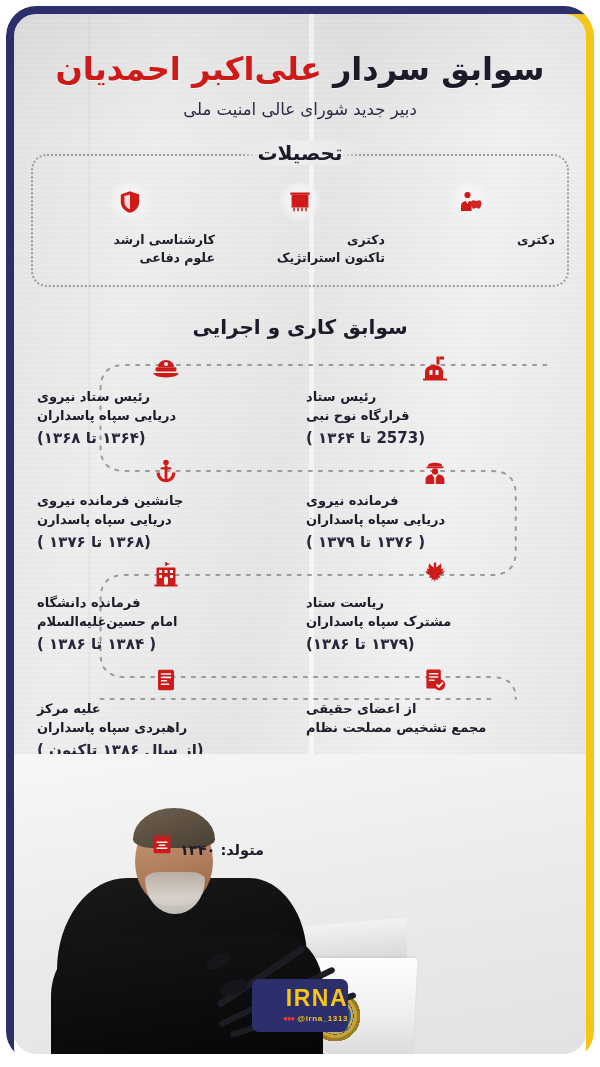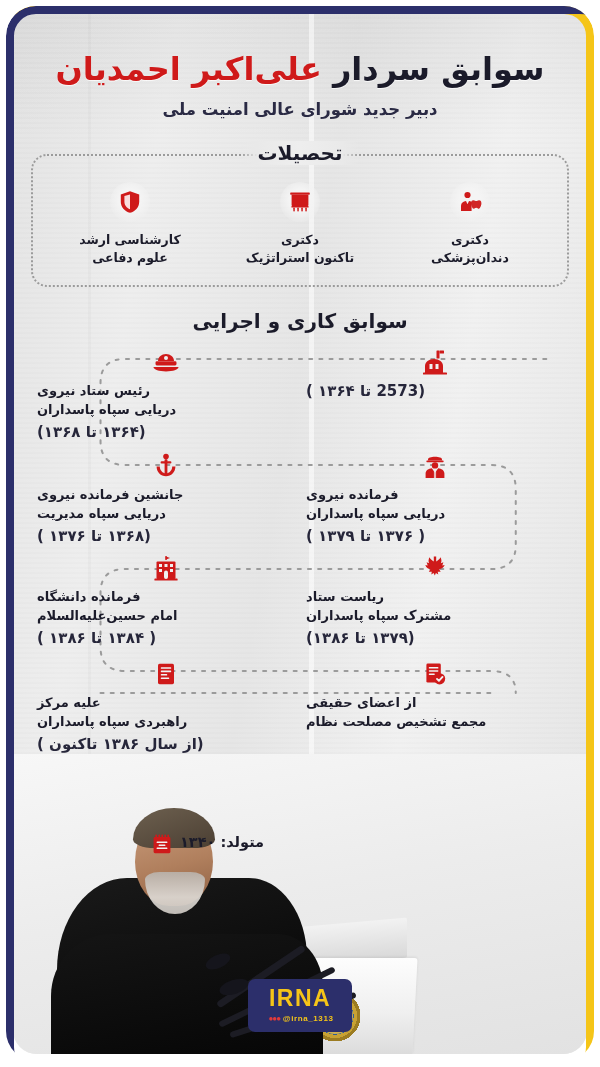--- a/index.html
+++ b/index.html
@@ -88,21 +88,21 @@
     font-weight: 800;
     color: #1b1b2a;
     letter-spacing: -0.5px;
     line-height: 1.18;
     text-shadow: 0 1px 0 rgba(255,255,255,0.7);
   }
   .main-title .accent { color: #cf1a1a; }
   .subtitle {
     margin-top: 11px;
     font-size: 16.5px;
-    font-weight: 700;
+    font-weight: 400;
     color: #2a2a44;
     letter-spacing: -0.2px;
   }
 
   
   .section-head {
     text-align: center;
     font-size: 20px;
     font-weight: 800;
     color: #1b1b2a;
@@ -138,24 +138,25 @@
     display: flex;
     align-items: center;
     justify-content: center;
   }
   .icon-circle svg { display: block; }
   .edu-label {
     font-size: 12.5px;
     font-weight: 800;
     color: #1b1b2a;
     line-height: 1.45;
-  }
-
-  
-  .career-section { margin-top: 22px; position: relative; }
+    text-align: right;
+  }
+
+  
+  .career-section { margin-top: 28px; position: relative; }
   .career-head { margin-bottom: 8px; }
 
   .timeline {
     position: relative;
     padding: 0 18px;
     height: 430px;
   }
   .path-svg {
     position: absolute;
     top: 0;
@@ -204,21 +205,21 @@
     position: absolute;
     top: 821px;
     left: 0;
     width: 100%;
     display: flex;
     justify-content: center;
     z-index: 4;
   }
   .birth-inner {
     display: flex;
-    align-items: flex-start;
+    align-items: flex-end;
     gap: 8px;
     transform: translateX(-92px);
   }
   .birth-text {
     font-size: 14.5px;
     font-weight: 800;
     color: #1b1b2a;
   }
 
   
@@ -336,25 +337,25 @@
   }
   .mic-head.h1 { left: 192px; bottom: 86px; width: 26px; height: 13px; transform: rotate(-24deg); }
   .mic-head.h2 { left: 206px; bottom: 60px; width: 30px; height: 14px; transform: rotate(-18deg); }
 
   
   .irna {
     position: absolute;
     left: 50%;
     transform: translateX(-50%);
     bottom: 22px;
-    width: 104px;
+    width: 96px;
     padding: 8px 0 9px 0;
     background: #2c2f6b;
     border-radius: 7px;
-    text-align: center;
+    text-align: right;
     z-index: 6;
     direction: ltr;
   }
   .irna-mark {
     font-size: 23px;
     font-weight: 800;
     color: #f5c518;
     letter-spacing: 1.5px;
     line-height: 1;
     font-family: "Liberation Sans", sans-serif;
@@ -399,21 +400,20 @@
           <div class="edu-item">
             <div class="icon-circle">
               <svg width="24" height="24" viewBox="0 0 24 24" fill="#cf1a1a">
                 <circle cx="9.5" cy="5" r="3.1"></circle>
                 <path d="M3 21v-5.2c0-2.7 2.3-4.4 5-4.7l1.5 3.2 1.5-3.2c1 .1 1.9.4 2.6.8V21z"></path>
                 <path d="M15.4 10.3c1.4 0 2 .8 2.8.8s1.4-.8 2.8-.8c1.6 0 2.4 1.3 2.4 3 0 2.3-1.4 5.5-2.6 5.5-.9 0-1.2-1.1-2.6-1.1s-1.7 1.1-2.6 1.1c-1.2 0-2.6-3.2-2.6-5.5 0-1.7.8-3 2.4-3z" opacity="0.95"></path>
               </svg>
             </div>
             <div class="edu-label">
               <div>دکتری</div>
-              <div>دندان‌پزشکی</div>
             </div>
           </div>
 
           <div class="edu-item">
             <div class="icon-circle">
               <svg width="24" height="24" viewBox="0 0 24 24" fill="#cf1a1a">
                 <rect x="2.2" y="2.6" width="19.6" height="2.1" rx="0.6"></rect>
                 <rect x="3.6" y="4.7" width="16.8" height="11.4" rx="0.8"></rect>
                 <rect x="3.4" y="16.1" width="17.2" height="1.5" rx="0.5"></rect>
                 <rect x="5.3" y="17.6" width="1.5" height="3.8" rx="0.6"></rect>
@@ -463,20 +463,24 @@
               <div class="tl-icon">
                 <svg width="26" height="26" viewBox="0 0 26 26" fill="#cf1a1a">
                   <rect x="14.5" y="1.5" width="3" height="8" rx="0.5"></rect>
                   <rect x="17.5" y="1.5" width="4.5" height="3" rx="0.5"></rect>
                   <path d="M3 24v-7c0-4.1 3.8-7 9-7s9 2.9 9 7v7z"></path>
                   <rect x="1" y="23.4" width="24" height="2.2" rx="0.7"></rect>
                   <rect x="7.5" y="15" width="3" height="5" fill="#f0f0f0"></rect>
                   <rect x="13.5" y="15" width="3" height="5" fill="#f0f0f0"></rect>
                 </svg>
               </div>
+              <div class="tl-title">
+                <div>رئیس ستاد</div>
+                <div>قرارگاه نوح نبی</div>
+              </div>
               <div class="tl-years">(2573 تا ۱۳۶۴ )</div>
             </div>
             <div class="tl-cell">
               <div class="tl-icon">
                 <svg width="28" height="22" viewBox="0 0 28 22" fill="#cf1a1a">
                   <path d="M6 10c0-4 3.6-7 8-7s8 3 8 7z"></path>
                   <rect x="3.5" y="10.3" width="21" height="4.2" rx="1.4"></rect>
                   <path d="M1.5 16h25c0 2.6-5.6 4.4-12.5 4.4S1.5 18.6 1.5 16z"></path>
                   <circle cx="14" cy="7" r="2" fill="#f0f0f0"></circle>
                 </svg>
@@ -510,21 +514,21 @@
               <div class="tl-icon">
                 <svg width="24" height="26" viewBox="0 0 24 26" fill="#cf1a1a">
                   <circle cx="12" cy="3.6" r="2.8"></circle>
                   <rect x="10.6" y="6.2" width="2.8" height="16.6" rx="1"></rect>
                   <rect x="6.6" y="8.2" width="10.8" height="2.4" rx="1"></rect>
                   <path d="M2.6 13.4c0 5.6 4.2 9.8 9.4 9.8s9.4-4.2 9.4-9.8h-3.2c0 3.9-2.8 6.8-6.2 6.8s-6.2-2.9-6.2-6.8z"></path>
                 </svg>
               </div>
               <div class="tl-title">
                 <div>جانشین فرمانده نیروی</div>
-                <div>دریایی سپاه مدیریت</div>
+                <div>دریایی سپاه پاسدارن</div>
               </div>
               <div class="tl-years">(۱۳۶۸ تا ۱۳۷۶ )</div>
             </div>
           </div>
 
           <div class="tl-row" style="top:212px">
             <div class="tl-cell">
               <div class="tl-icon">
                 <svg width="24" height="26" viewBox="0 0 24 26" fill="#cf1a1a">
                   <path d="M17.6 2.2c1 2.2 1.2 4.4.2 6.1l2.6-1.1-1.1 3.4 2.4-.5c-1.1 2.6-3.2 4-5.6 4.2l1.6 2.4-3 .1 .6 2.6-2.4-1.4-1.1 2.4-1.2-2.5-2.3 1.5 .5-2.6-3-.1 1.6-2.4C5 13.9 3.2 12.4 2.3 10l2.4.5L3.6 7.2l2.6 1.1C5.2 6.6 5.4 4.4 6.4 2.2c1.2 2.1 2.9 3.4 4.4 4.4V1.4h2.4v5.2c1.5-1 3.2-2.3 4.4-4.4z"></path>

